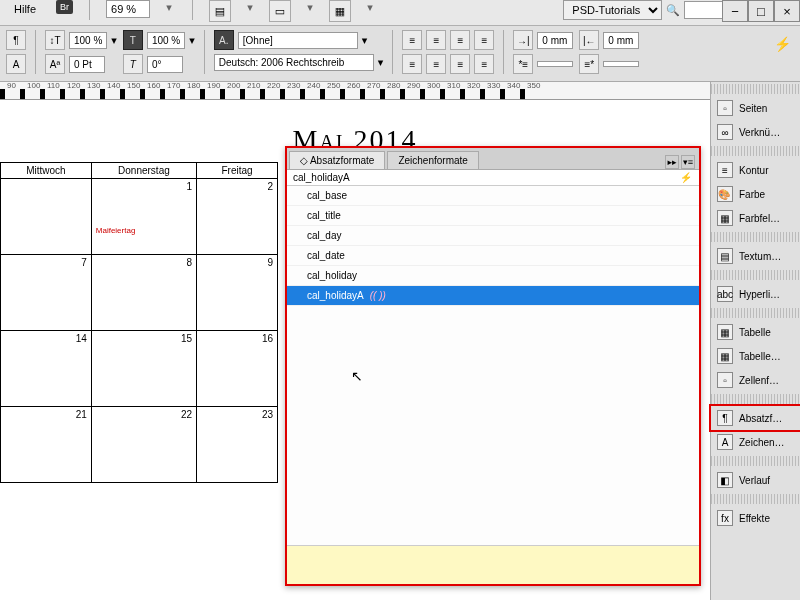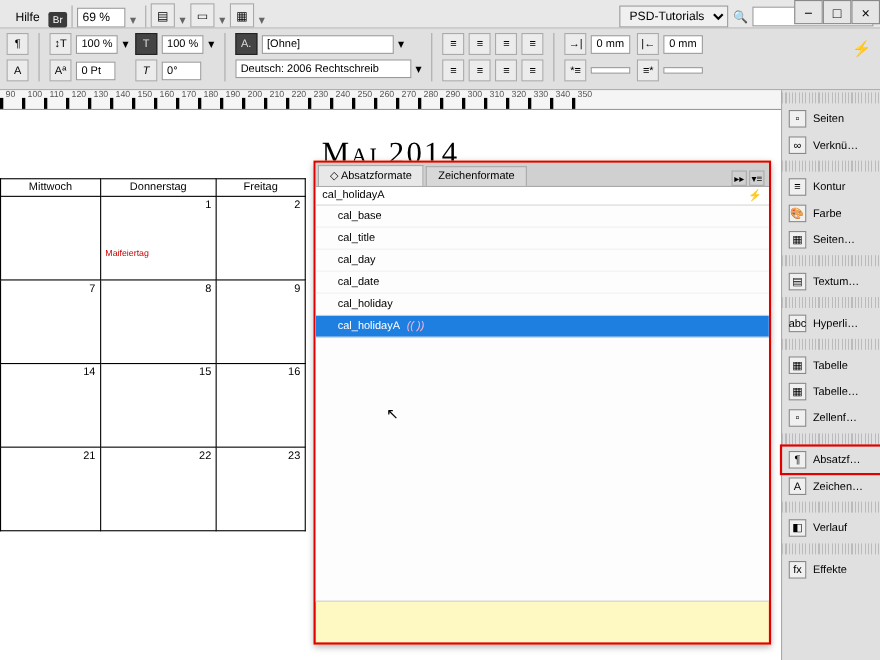--- a/index.html
+++ b/index.html
@@ -1,18 +1,18 @@
 <!DOCTYPE html>
 <html><head>
 <meta charset="utf-8">
 <style>
 * { box-sizing: border-box; margin: 0; padding: 0; }
 body { font-family: Tahoma, Arial, sans-serif; font-size: 11px; background: #d4d4d4; width: 800px; height: 600px; overflow: hidden; position: relative; }
 
-.menubar { background: #e8e8e8; height: 26px; display: flex; align-items: flex-end; padding: 0 6px; gap: 0; border-bottom: 1px solid #b0b0b0; }
+.menubar { background: #e8e8e8; height: 26px; display: flex; align-items: flex-start; padding: 0 6px; gap: 12px; border-bottom: 1px solid #b0b0b0; }
 .menubar .menu-item { padding: 3px 8px; cursor: pointer; }
 .menubar .badge { background: #3a3a3a; color: #fff; padding: 2px 4px; font-size: 9px; border-radius: 2px; }
 .menubar .zoom { background: #fff; border: 1px solid #999; padding: 2px 4px; min-width: 44px; }
 .menubar .dd { width: 14px; height: 14px; display: inline-flex; align-items: center; justify-content: center; color: #666; }
 .menubar .ticon { width: 22px; height: 22px; border: 1px solid #aaa; background: #ececec; display: inline-flex; align-items: center; justify-content: center; }
 .menubar .sep { width: 1px; height: 20px; background: #aaa; margin: 0 4px; }
 .menubar .psd { margin-left: auto; display: flex; align-items: center; gap: 4px; }
 .menubar select { background: #f0f0f0; border: 1px solid #999; padding: 2px 4px; font-size: 11px; }
 .menubar .search { background: #fff; border: 1px solid #999; width: 110px; height: 18px; }
 
@@ -22,21 +22,21 @@
 .toolbar2 { background: #e0e0e0; height: 56px; border-bottom: 1px solid #aaa; display: flex; align-items: flex-start; padding: 4px 6px; gap: 6px; }
 .tgroup { display: flex; flex-direction: column; gap: 4px; }
 .trow { display: flex; align-items: center; gap: 4px; }
 .ticon2 { width: 20px; height: 20px; border: 1px solid #aaa; background: #ececec; display: inline-flex; align-items: center; justify-content: center; font-size: 10px; }
 .tinput { background: #fff; border: 1px solid #999; padding: 2px 4px; min-width: 36px; font-size: 10px; }
 .tselect { background: #fff; border: 1px solid #999; padding: 2px 4px; min-width: 120px; font-size: 10px; }
 .vsep { width: 1px; height: 44px; background: #aaa; margin: 0 3px; }
 
 .workarea { position: absolute; top: 82px; left: 0; right: 90px; bottom: 0; background: #d4d4d4; }
 .ruler-h { position: absolute; top: 0; left: 0; right: 0; height: 18px; background: #f5f5f5; border-bottom: 1px solid #999; display: flex; align-items: flex-end; font-size: 8px; color: #555; overflow: hidden; }
-.ruler-h .tick { flex: 0 0 20px; border-left: 3px solid #000000; height: 10px; position: relative; }
+.ruler-h .tick { flex: 0 0 20px; border-left: 5px solid #000000; height: 10px; position: relative; }
 .ruler-h .tick .lbl { position: absolute; top: -8px; left: 2px; }
 .canvas { position: absolute; top: 18px; left: 0; right: 0; bottom: 0; background: #fff; }
 
 .cal-title { font-family: "Times New Roman", serif; font-variant: small-caps; font-size: 28px; text-align: center; padding: 24px 0 6px 0; letter-spacing: 2px; }
 .cal { border-collapse: collapse; width: 278px; margin-left: 0; }
 .cal th { border: 1px solid #000; font-weight: normal; font-size: 10px; padding: 2px 18px; text-align: center; }
 .cal td { border: 1px solid #000; height: 76px; vertical-align: top; font-size: 10px; padding: 2px 4px; text-align: right; position: relative; }
 .cal td .holiday { position: absolute; bottom: 19px; left: 4px; font-size: 8px; color: #c00; text-align: center; }
 
 .panel { position: absolute; top: 146px; left: 285px; width: 416px; height: 440px; background: #fef9c3; border: 2px solid #e00000; box-shadow: 0 2px 6px rgba(0,0,0,.3); }
@@ -329,21 +329,21 @@
     <div class="ritem">
       <span class="ricon">≡</span>
       <span>Kontur</span>
     </div>
     <div class="ritem">
       <span class="ricon">🎨</span>
       <span>Farbe</span>
     </div>
     <div class="ritem">
       <span class="ricon">▦</span>
-      <span>Seiten…</span>
+      <span>Farbfel…</span>
     </div>
     <div class="grp-sep"></div>
     <div class="ritem">
       <span class="ricon">▤</span>
       <span>Textum…</span>
     </div>
     <div class="grp-sep"></div>
     <div class="ritem">
       <span class="ricon">abc</span>
       <span>Hyperli…</span>

